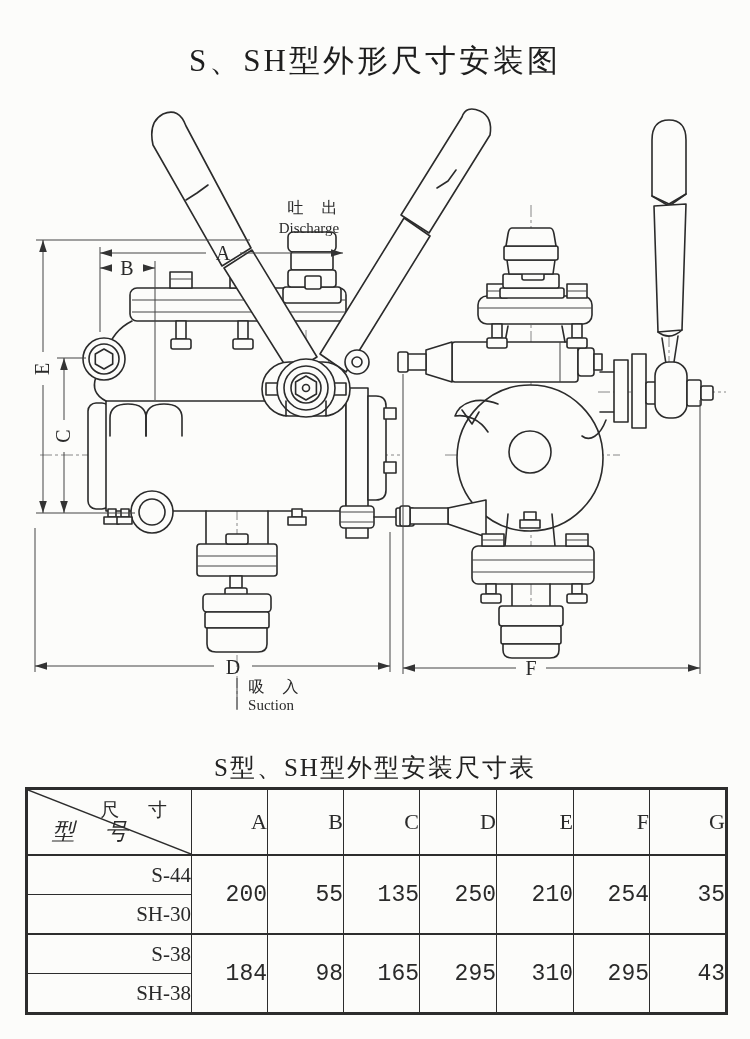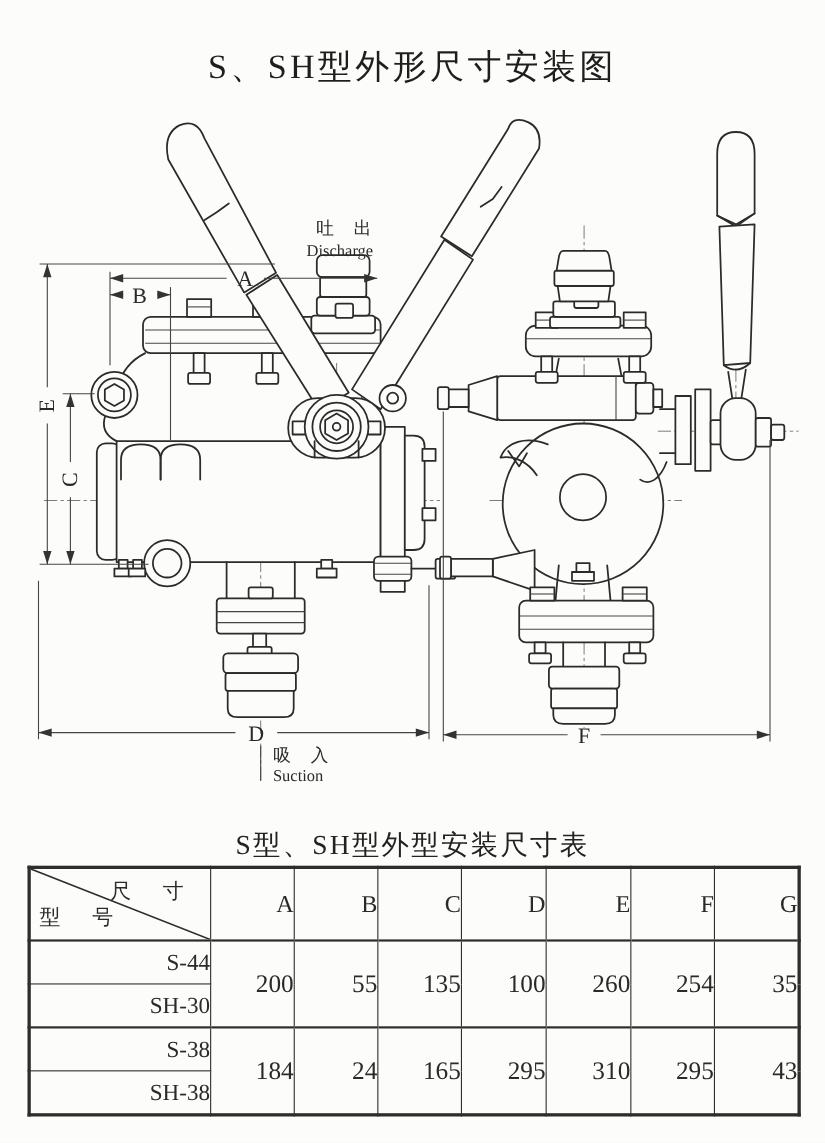--- a/index.html
+++ b/index.html
@@ -12,25 +12,25 @@
                font-size:25px;letter-spacing:2px;color:#222;}
   table.dim{position:absolute;top:787px;left:25px;width:700px;height:220px;
             border-collapse:collapse;table-layout:fixed;
             font-family:"Liberation Serif","DejaVu Serif",serif;}
   table.dim td,table.dim th{border:1.5px solid #2d2d2d;text-align:right;vertical-align:middle;
             font-weight:normal;color:#2a2a2a;padding:0;}
   table.dim{border:3px solid #2d2d2d;}
   tr.hdr th{font-size:22px;height:64px;}
   tr.group-start td{border-top:2.5px solid #2d2d2d;}
   td.model{font-size:21px;height:38px;}
-  td.val{font-size:23px;}
+  td.val{font-size:23px;font-family:Liberation Mono, monospace;}
   td.corner{position:relative;padding:0;}
   td.corner svg{position:absolute;inset:0;width:100%;height:100%;}
   .corner-dim{position:absolute;top:7px;right:12px;font-size:19px;letter-spacing:12px;}
-  .corner-model{position:absolute;bottom:7px;left:8px;font-size:19px;letter-spacing:12px;}
+  .corner-model{position:absolute;bottom:7px;left:24px;font-size:23px;letter-spacing:12px;font-style:italic;}
   
   .p{fill:#fcfcfa;stroke:#2b2b2b;stroke-width:1.6;stroke-linejoin:round;}
   .l{fill:none;stroke:#2b2b2b;stroke-width:1.6;stroke-linejoin:round;stroke-linecap:round;}
   .thin{fill:none;stroke:#444;stroke-width:1;}
   .cl{fill:none;stroke:#6a6a6a;stroke-width:.8;stroke-dasharray:12 3 3 3;}
   .arr{fill:#333;stroke:none;}
   text.dim{font-family:"Liberation Serif","DejaVu Serif",serif;font-size:20px;fill:#2a2a2a;}
   text.cjk{font-family:"Liberation Serif","DejaVu Serif",serif;font-size:16px;fill:#2a2a2a;letter-spacing:7px;}
   text.en{font-family:"Liberation Serif","DejaVu Serif",serif;font-size:15px;fill:#2a2a2a;}
 </style>
@@ -323,32 +323,32 @@
         <th>D</th>
         <th>E</th>
         <th>F</th>
         <th>G</th>
       </tr>
       <tr class="group-start">
         <td class="model">S-44</td>
         <td class="val" rowspan="2">200</td>
         <td class="val" rowspan="2">55</td>
         <td class="val" rowspan="2">135</td>
-        <td class="val" rowspan="2">100</td>
-        <td class="val" rowspan="2">260</td>
+        <td class="val" rowspan="2">250</td>
+        <td class="val" rowspan="2">210</td>
         <td class="val" rowspan="2">254</td>
         <td class="val" rowspan="2">35</td>
       </tr>
       <tr>
         <td class="model">SH-30</td>
       </tr>
       <tr class="group-start">
         <td class="model">S-38</td>
         <td class="val" rowspan="2">184</td>
-        <td class="val" rowspan="2">24</td>
+        <td class="val" rowspan="2">98</td>
         <td class="val" rowspan="2">165</td>
         <td class="val" rowspan="2">295</td>
         <td class="val" rowspan="2">310</td>
         <td class="val" rowspan="2">295</td>
         <td class="val" rowspan="2">43</td>
       </tr>
       <tr>
         <td class="model">SH-38</td>
       </tr>
     </tbody>

